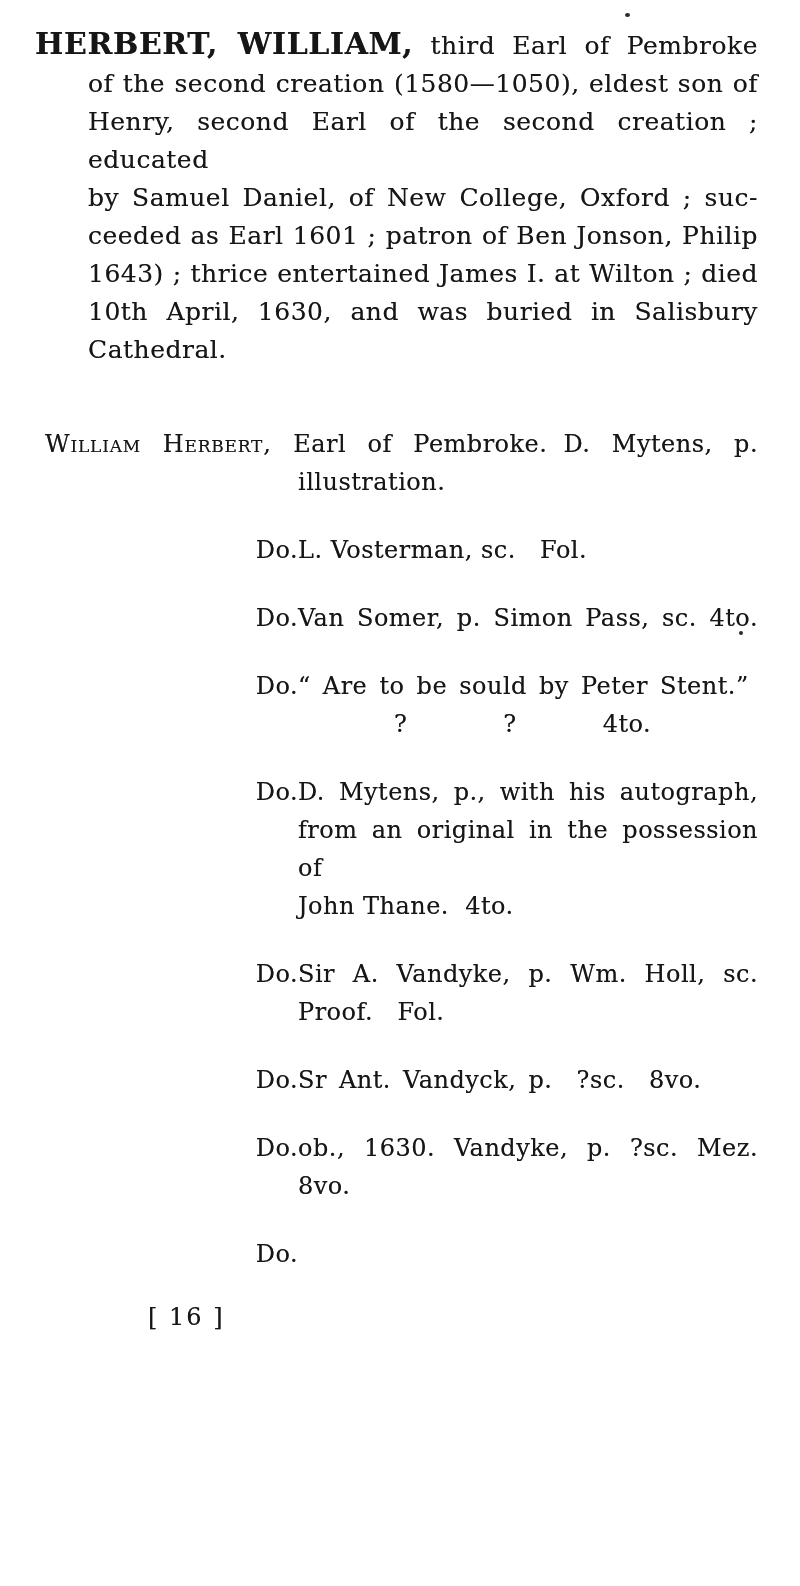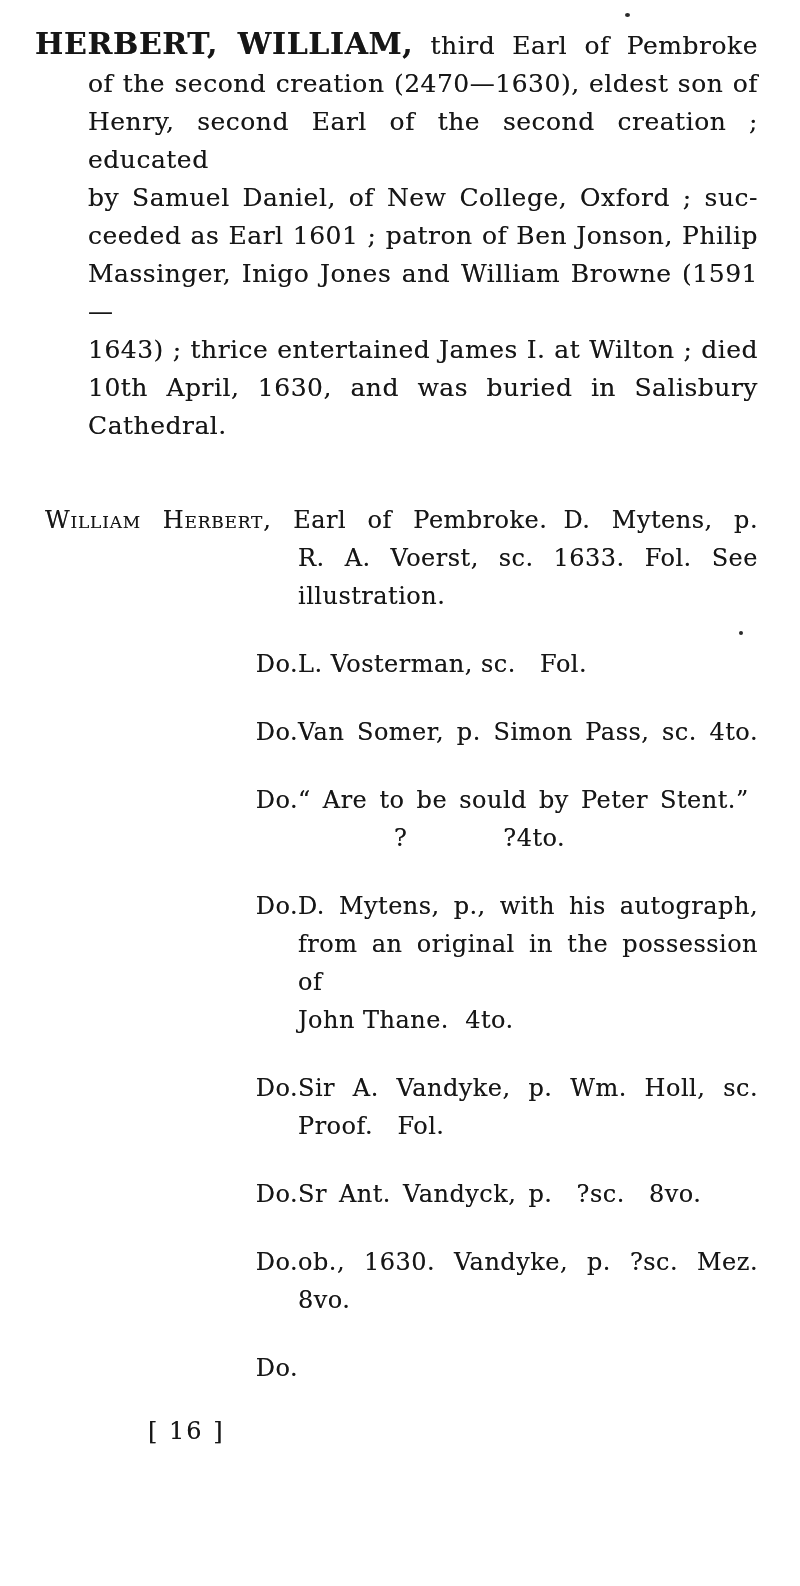--- a/index.html
+++ b/index.html
@@ -75,21 +75,21 @@
     flex: 0 0 138px;
     text-align: right;
   }
   .desc {
     flex: 0 0 460px;
     width: 460px;
   }
   .qline { margin-top: 0; }
   .q1 { margin-left: 96px; }
   .q2 { margin-left: 96px; }
-  .q3 { }
+  .q3 { margin-left: 86px; }
 
   
   .footer {
     margin-left: 148px;
     margin-top: 14px;
     font-size: 24px;
     letter-spacing: 2px;
   }
 
   
@@ -104,35 +104,33 @@
 </head>
 <body>
 
 <div class="page">
 
   <div class="speck speck-a"></div>
   <div class="speck speck-b"></div>
 
   <div class="bio">
     <div class="bio-line bio-first jl"><span class="headword">HERBERT, WILLIAM,</span> <span>third Earl of Pembroke</span></div>
-    <div class="bio-line jl">of the second creation (2470—1630), eldest son of</div>
+    <div class="bio-line jl">of the second creation (1580—1050), eldest son of</div>
     <div class="bio-line jl">Henry, second Earl of the second creation ; educated</div>
     <div class="bio-line jl">by Samuel Daniel, of New College, Oxford ; suc-</div>
     <div class="bio-line jl">ceeded as Earl 1601 ; patron of Ben Jonson, Philip</div>
-    <div class="bio-line jl">Massinger, Inigo Jones and William Browne (1591—</div>
     <div class="bio-line jl">1643) ; thrice entertained James I. at Wilton ; died</div>
     <div class="bio-line jl">10th April, 1630, and was buried in Salisbury</div>
     <div class="bio-line pw">Cathedral.</div>
   </div>
 
   <div class="catalog">
 
     <div class="first-entry">
       <div class="jl"><span class="smallcaps">William Herbert,</span> <span>Earl of Pembroke.</span><span class="gap"></span><span>D. Mytens, p.</span></div>
-      <div class="cont jl">R. A. Voerst, sc. 1633. Fol. See</div>
       <div class="cont pw">illustration.</div>
     </div>
 
     <div class="row">
       <div class="do-cell">Do.</div>
       <div class="desc">
         <div class="line pw">L. Vosterman, sc.   Fol.</div>
       </div>
     </div>
 

